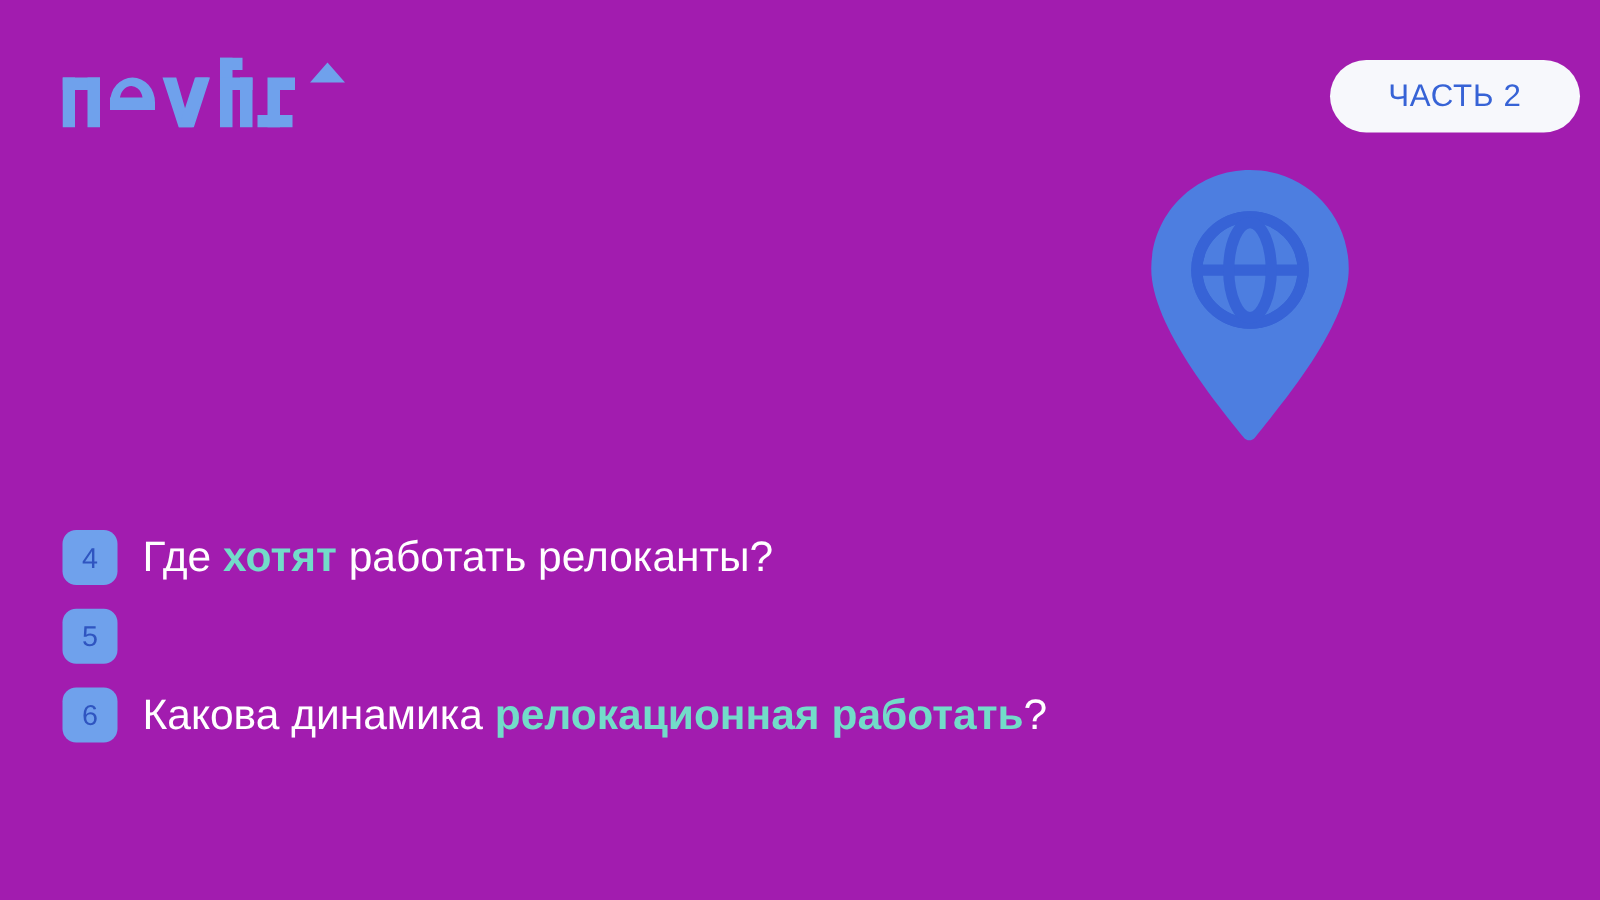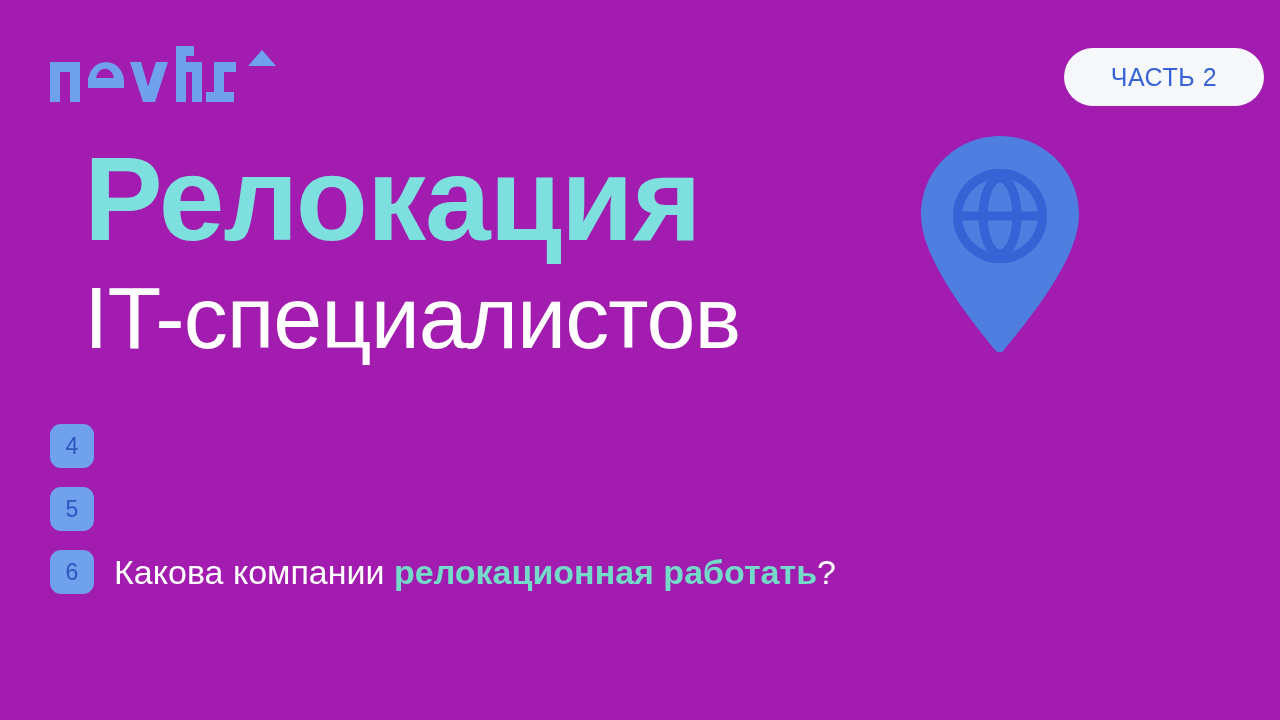--- a/index.html
+++ b/index.html
@@ -185,35 +185,32 @@
           <circle cx="0" cy="0" r="42.5"></circle>
         </g>
         <g fill="none" stroke="#3763d6" stroke-width="9">
           <line x1="-40" y1="0" x2="40" y2="0"></line>
           <ellipse cx="0" cy="0" rx="17" ry="38"></ellipse>
         </g>
       </g>
     </svg>
   </div>
 
-  <div class="title-block">
-    <h1 class="title-main" style="color: rgb(126, 224, 222);">Релокация</h1>
-    <h2 class="title-sub" style="color: rgb(255, 255, 255);">IT-специалистов</h2>
-  </div>
 
   <div class="q-list">
 
     <div class="q-item">
       <div class="q-num" style="background: rgb(111, 161, 236); color: rgb(47, 85, 192);">4</div>
+      <div class="q-text"><span>Где </span><span class="hl" style="color: rgb(114, 220, 201);">хотят</span><span> работать релоканты?</span></div>
     </div>
 
     <div class="q-item">
       <div class="q-num" style="background: rgb(111, 161, 236); color: rgb(47, 85, 192);">5</div>
     </div>
 
     <div class="q-item">
       <div class="q-num" style="background: rgb(111, 161, 236); color: rgb(47, 85, 192);">6</div>
-      <div class="q-text"><span>Какова компании </span><span class="hl" style="color: rgb(114, 220, 201);">релокационная работать</span><span>?</span></div>
+      <div class="q-text"><span>Какова динамика </span><span class="hl" style="color: rgb(114, 220, 201);">релокационная работать</span><span>?</span></div>
     </div>
 
   </div>
 
 </div>
 
 </body></html>

